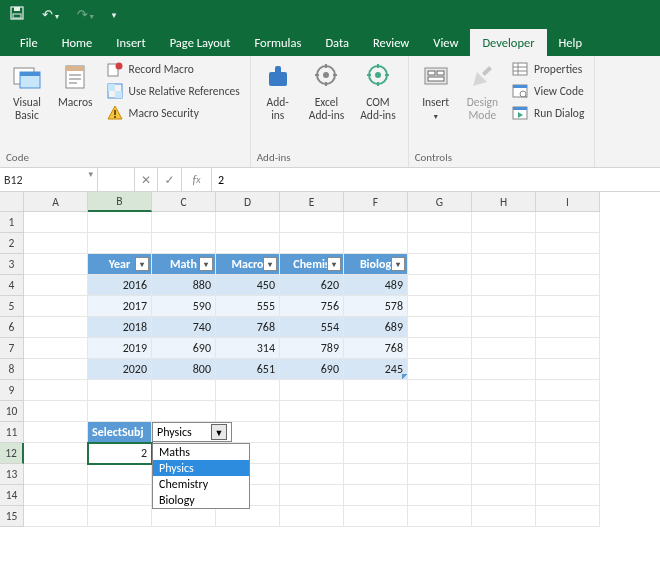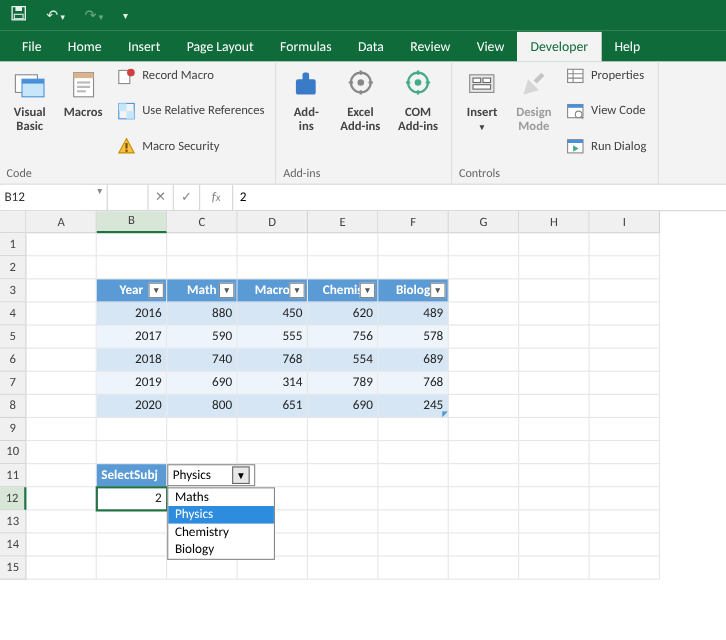--- a/index.html
+++ b/index.html
@@ -10,24 +10,24 @@
 .titlebar .disabled { opacity: .4; }
 
 .menubar { background: #0f6b3a; height: 28px; display: flex; align-items: flex-end; padding: 0 8px; }
 .menubar .tab { color: #fff; font-size: 12.5px; padding: 6px 12px; cursor: pointer; }
 .menubar .tab.active { background: #f3f3f3; color: #0f6b3a; }
 
 .ribbon { background: #f3f3f3; height: 112px; border-bottom: 1px solid #d4d4d4; display: flex; }
 .rgroup { display: flex; flex-direction: column; padding: 4px 6px 2px 6px; border-right: 1px solid #e0e0e0; }
 .rgroup .body { flex: 1; display: flex; align-items: flex-start; gap: 4px; }
 .rgroup .label { font-size: 11px; color: #666; padding: 2px 0 1px 0; }
-.big-btn { display: flex; flex-direction: column; align-items: center; justify-content: flex-start; gap: 4px; padding: 2px 6px; cursor: pointer; min-width: 42px; font-weight: bold; }
+.big-btn { display: flex; flex-direction: column; align-items: center; justify-content: flex-start; gap: 4px; padding: 2px 6px; cursor: pointer; min-width: 42px; }
 .big-btn .lbl { font-size: 11.5px; text-align: center; color: #444; line-height: 1.15; }
 .big-btn.disabled { opacity: .5; }
-.row-list { display: flex; flex-direction: column; gap: 14px; }
+.row-list { display: flex; flex-direction: column; gap: 4px; }
 .row-list .row-item { display: flex; align-items: center; gap: 6px; font-size: 11.5px; color: #444; padding: 1px 4px; cursor: pointer; white-space: nowrap; }
 .row-item svg, .big-btn svg { flex-shrink: 0; }
 
 .namebox-row { background: #fff; height: 24px; border-bottom: 1px solid #d4d4d4; display: flex; align-items: stretch; }
 .namebox { width: 98px; border-right: 1px solid #d4d4d4; display: flex; padding: 0 4px; position: relative; }
 .namebox input { border: none; outline: none; width: 70px; font-size: 12px; color: #333; }
 .namebox .dd { position: absolute; right: 4px; color: #888; font-size: 9px; }
 .fx-btn { width: 24px; border-right: 1px solid #d4d4d4; display: flex; align-items: center; justify-content: center; color: #888; }
 .fx-btn.first { border-left: 1px solid #d4d4d4; margin-left: 36px; }
 .fx-label { width: 30px; display: flex; align-items: center; justify-content: center; color: #888; font-style: italic; font-size: 12px; border-right: 1px solid #d4d4d4; }

